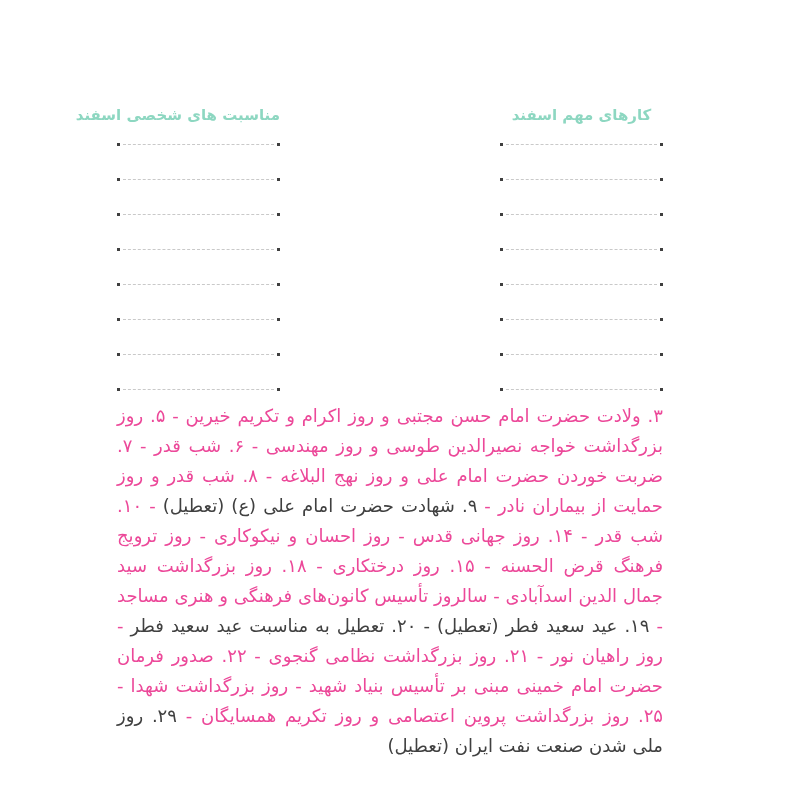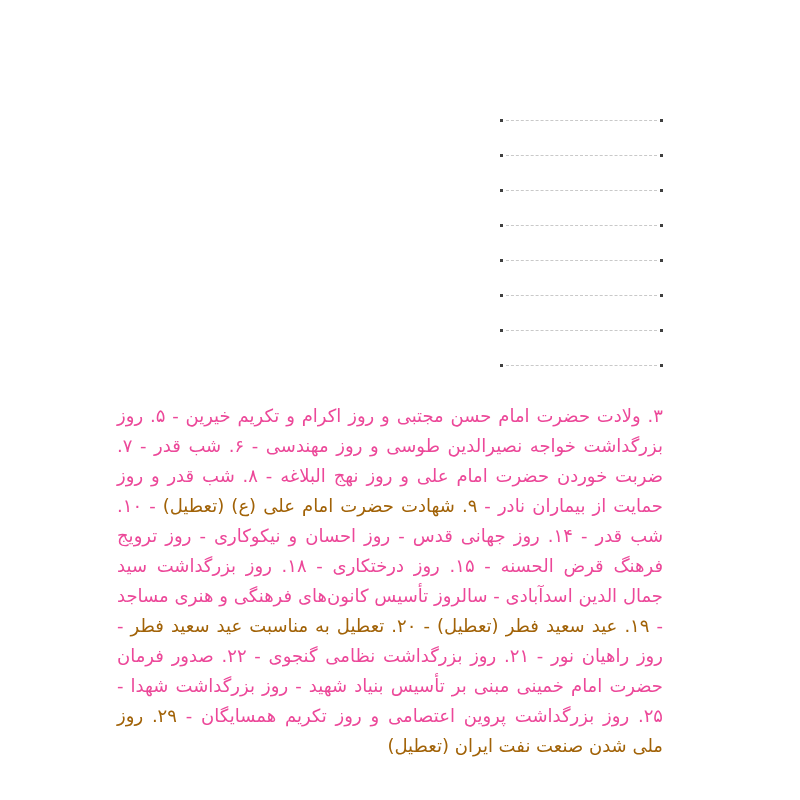--- a/index.html
+++ b/index.html
@@ -60,31 +60,45 @@
     left: 117px;
     width: 546px;
     direction: rtl;
     unicode-bidi: embed;
     text-align: justify;
     font-size: 18px;
     line-height: 30px;
     color: #58585a;
   }
   .seg-dark   { color: #ec4899; }
-  .seg-accent { color: #a16207; }
+  .seg-accent { color: #404040; }
 </style>
 </head>
 <body>
 
 <div class="page">
 
   <div class="columns" dir="rtl">
 
+    <div class="column">
+      <span class="column-header">کارهای مهم اسفند</span>
+      <div class="lines">
+        <div class="dotline"></div>
+        <div class="dotline"></div>
+        <div class="dotline"></div>
+        <div class="dotline"></div>
+        <div class="dotline"></div>
+        <div class="dotline"></div>
+        <div class="dotline"></div>
+        <div class="dotline"></div>
+      </div>
+    </div>
 
     <div class="column">
+      <span class="column-header">مناسبت های شخصی اسفند</span>
       <div class="lines">
         <div class="dotline"></div>
         <div class="dotline"></div>
         <div class="dotline"></div>
         <div class="dotline"></div>
         <div class="dotline"></div>
         <div class="dotline"></div>
         <div class="dotline"></div>
         <div class="dotline"></div>
       </div>

